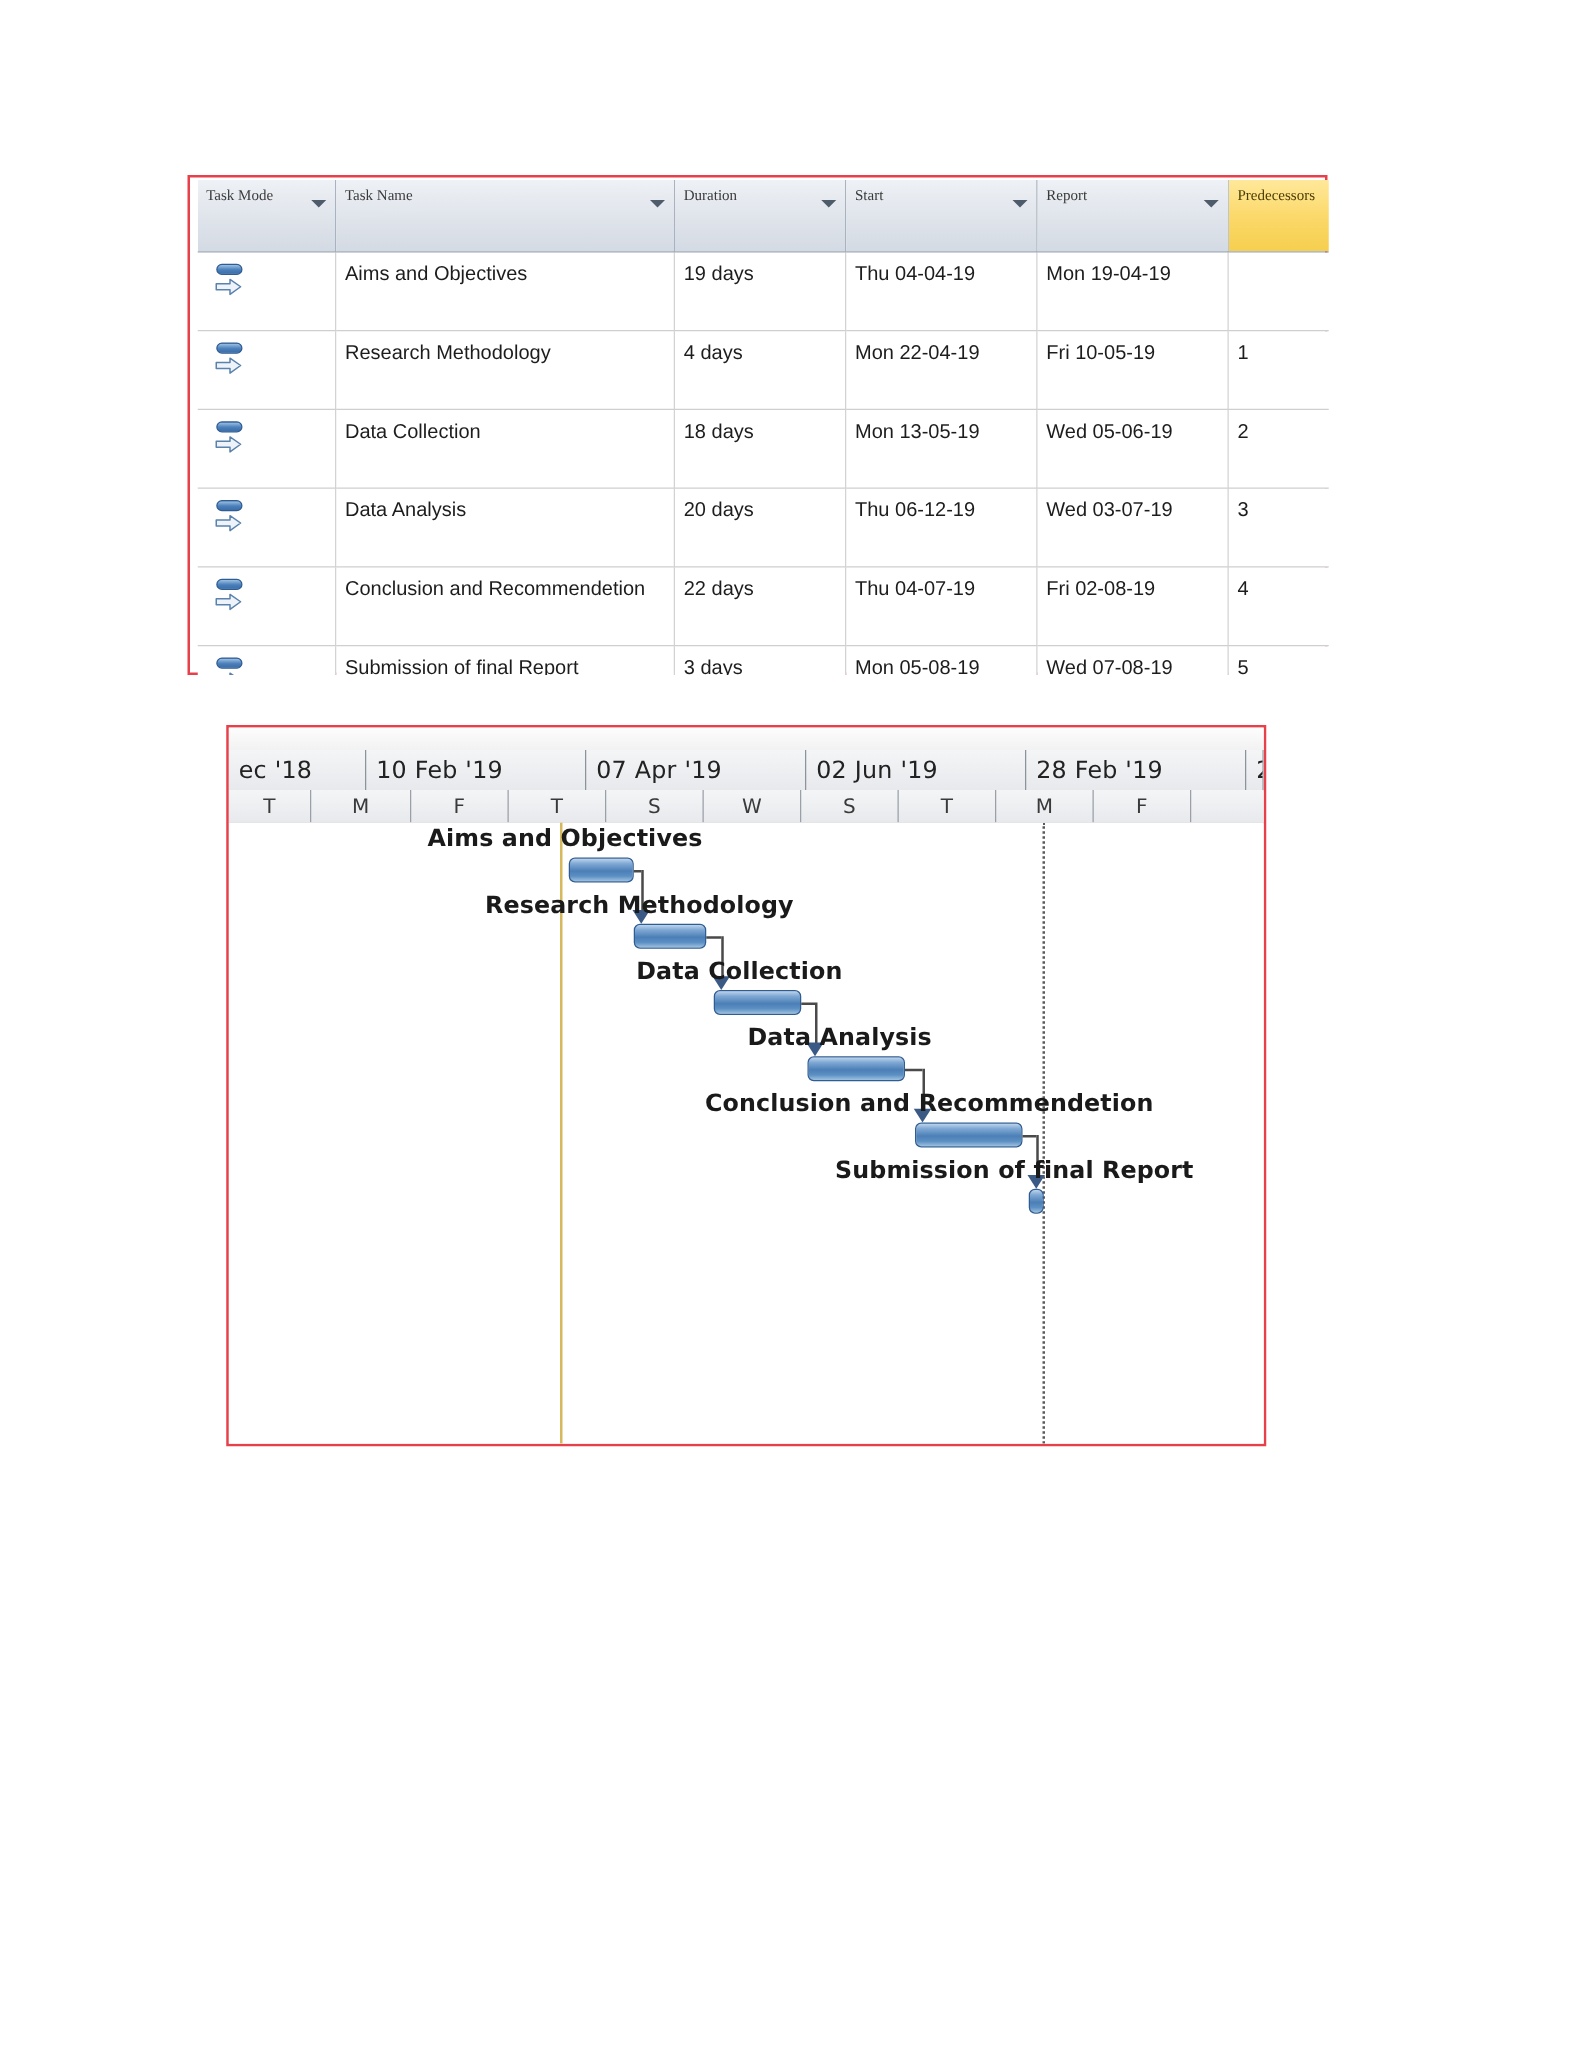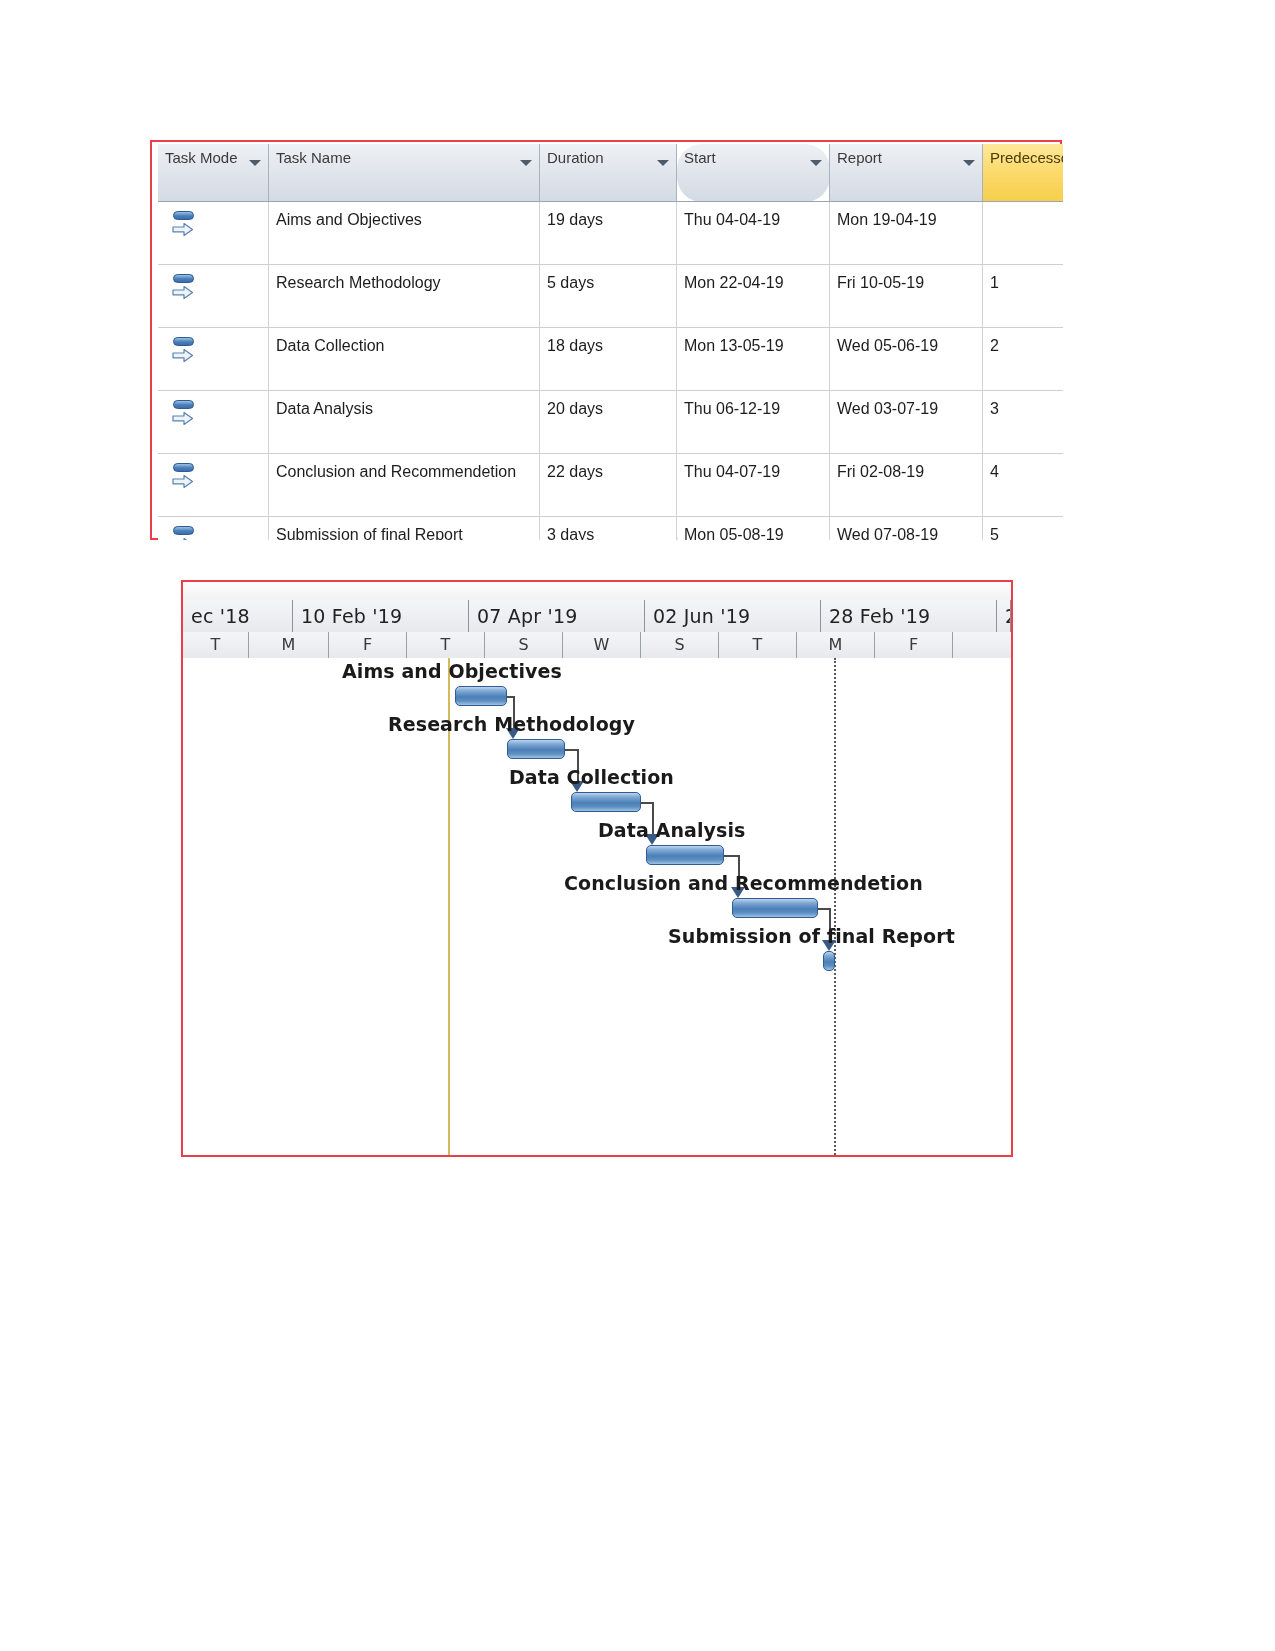--- a/index.html
+++ b/index.html
@@ -37,23 +37,24 @@
   table.msp th{
     background:linear-gradient(180deg,#eef1f5 0%,#dfe4eb 55%,#d4dae3 100%);
     border-right:1px solid #a9b3c0;
     border-bottom:1px solid #9aa5b3;
     font-weight:normal;
     color:#3a3a3a;
     text-align:left;
     padding:5px 7px 6px 7px;
     vertical-align:top;
     height:46px;
-    font-size:15px;
+    font-size:12px;
     position:relative;
     line-height:1.18;
+    font-family:Liberation Serif, serif;
   }
   table.msp th.pred{
     background:linear-gradient(180deg,#ffe89a 0%,#fbd96b 50%,#f6cf4e 100%);
     color:#4a3c06;
     border-right:1px solid #d0a93a;
   }
   table.msp th .cap{display:block;}
   .filt{
     position:absolute;
     right:7px; top:16px;
@@ -74,21 +75,21 @@
   }
   td.sel{background:#dce7f3;}
   td.mode{
     padding:4px 6px;
     text-align:left;
   }
   
   .c-mode{width:96px;}
   .c-name{width:256px;}
   .c-dur{width:122px;}
-  .c-start{width:138px;border-radius:25px;}
+  .c-start{width:138px;}
   .c-fin{width:138px;}
   .c-pred{width:152px;}
   td.c-name{padding-left:22px;}
 
   
   .mode-icon{
     position:relative;
     width:26px;height:30px;
     display:inline-block;
     margin-left:6px;
@@ -240,21 +241,21 @@
             <td class="c-dur">19 days</td>
             <td class="c-start">Thu 04-04-19</td>
             <td class="c-fin">Mon 19-04-19</td>
             <td class="c-pred"></td>
           </tr>
           <tr>
             <td class="c-mode mode"><span class="mode-icon"><span class="pin"></span><svg class="arr" viewBox="0 0 22 15" xmlns="http://www.w3.org/2000/svg">
                   <path d="M1 5 L12 5 L12 1.5 L20.5 7.4 L12 13.5 L12 9.8 L1 9.8 Z" fill="#eef3f9" stroke="#5a82ad" stroke-width="1.2" stroke-linejoin="round"></path>
                 </svg></span></td>
             <td class="c-name">Research Methodology</td>
-            <td class="c-dur">5 days</td>
+            <td class="c-dur">4 days</td>
             <td class="c-start">Mon 22-04-19</td>
             <td class="c-fin">Fri 10-05-19</td>
             <td class="c-pred">1</td>
           </tr>
           <tr>
             <td class="c-mode mode"><span class="mode-icon"><span class="pin"></span><svg class="arr" viewBox="0 0 22 15" xmlns="http://www.w3.org/2000/svg">
                   <path d="M1 5 L12 5 L12 1.5 L20.5 7.4 L12 13.5 L12 9.8 L1 9.8 Z" fill="#eef3f9" stroke="#5a82ad" stroke-width="1.2" stroke-linejoin="round"></path>
                 </svg></span></td>
             <td class="c-name">Data Collection</td>
             <td class="c-dur">18 days</td>

